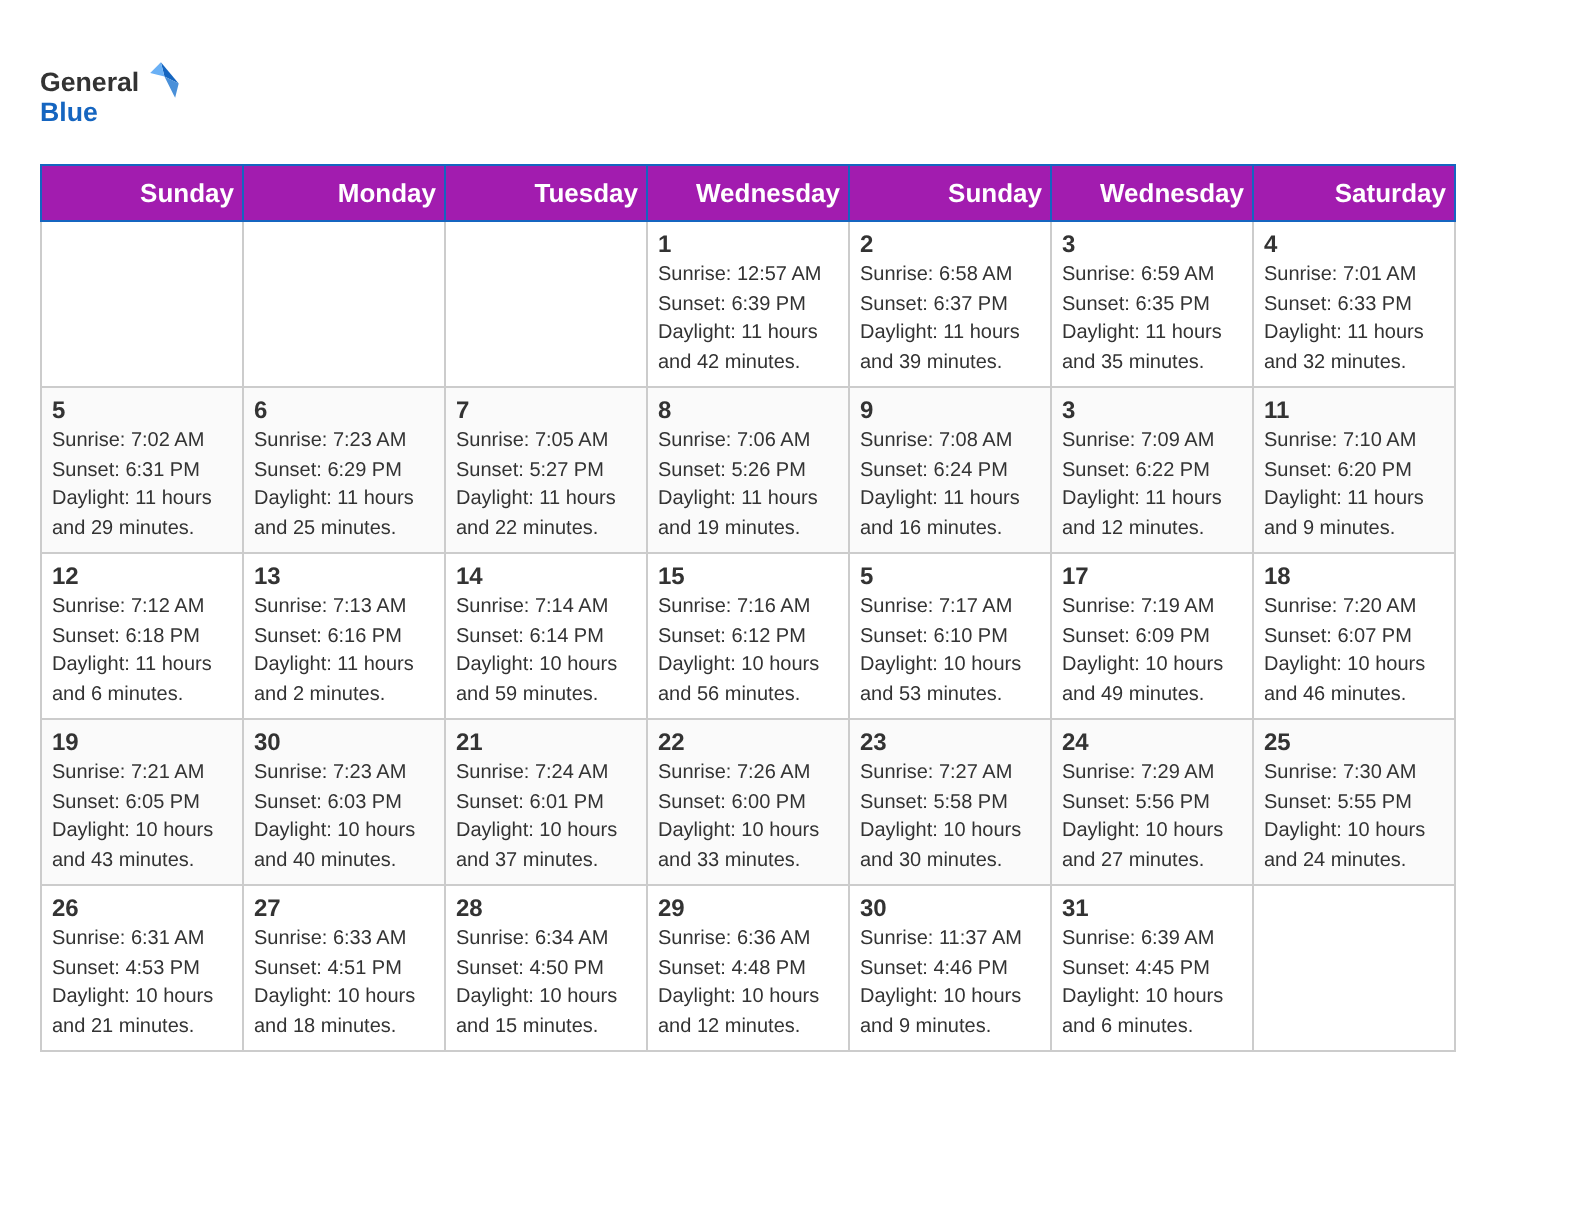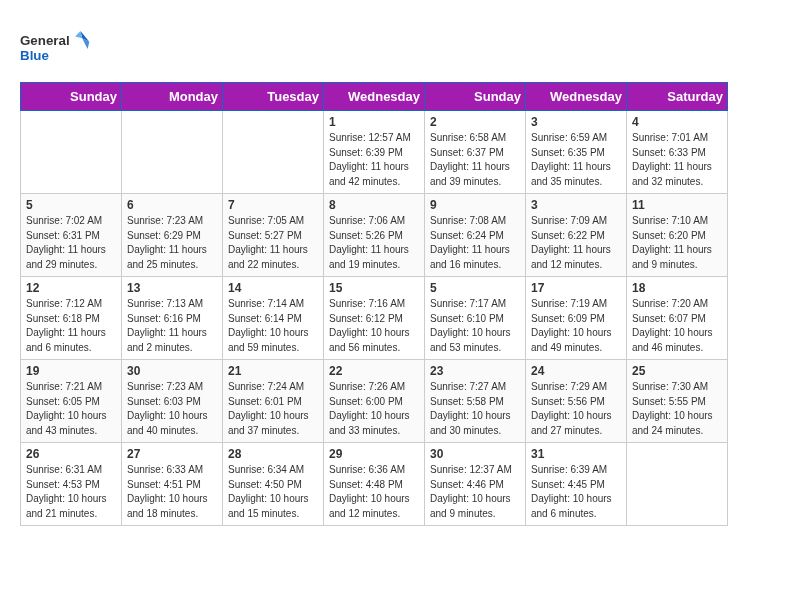--- a/index.html
+++ b/index.html
@@ -293,21 +293,21 @@
 Daylight: 10 hours and 15 minutes.</div>
           </td>
           <td>
             <span class="day-num">29</span>
             <div class="cell-info">Sunrise: 6:36 AM
 Sunset: 4:48 PM
 Daylight: 10 hours and 12 minutes.</div>
           </td>
           <td>
             <span class="day-num">30</span>
-            <div class="cell-info">Sunrise: 12:37 AM
+            <div class="cell-info">Sunrise: 11:37 AM
 Sunset: 4:46 PM
 Daylight: 10 hours and 9 minutes.</div>
           </td>
           <td>
             <span class="day-num">31</span>
             <div class="cell-info">Sunrise: 6:39 AM
 Sunset: 4:45 PM
 Daylight: 10 hours and 6 minutes.</div>
           </td>
           <td></td>

